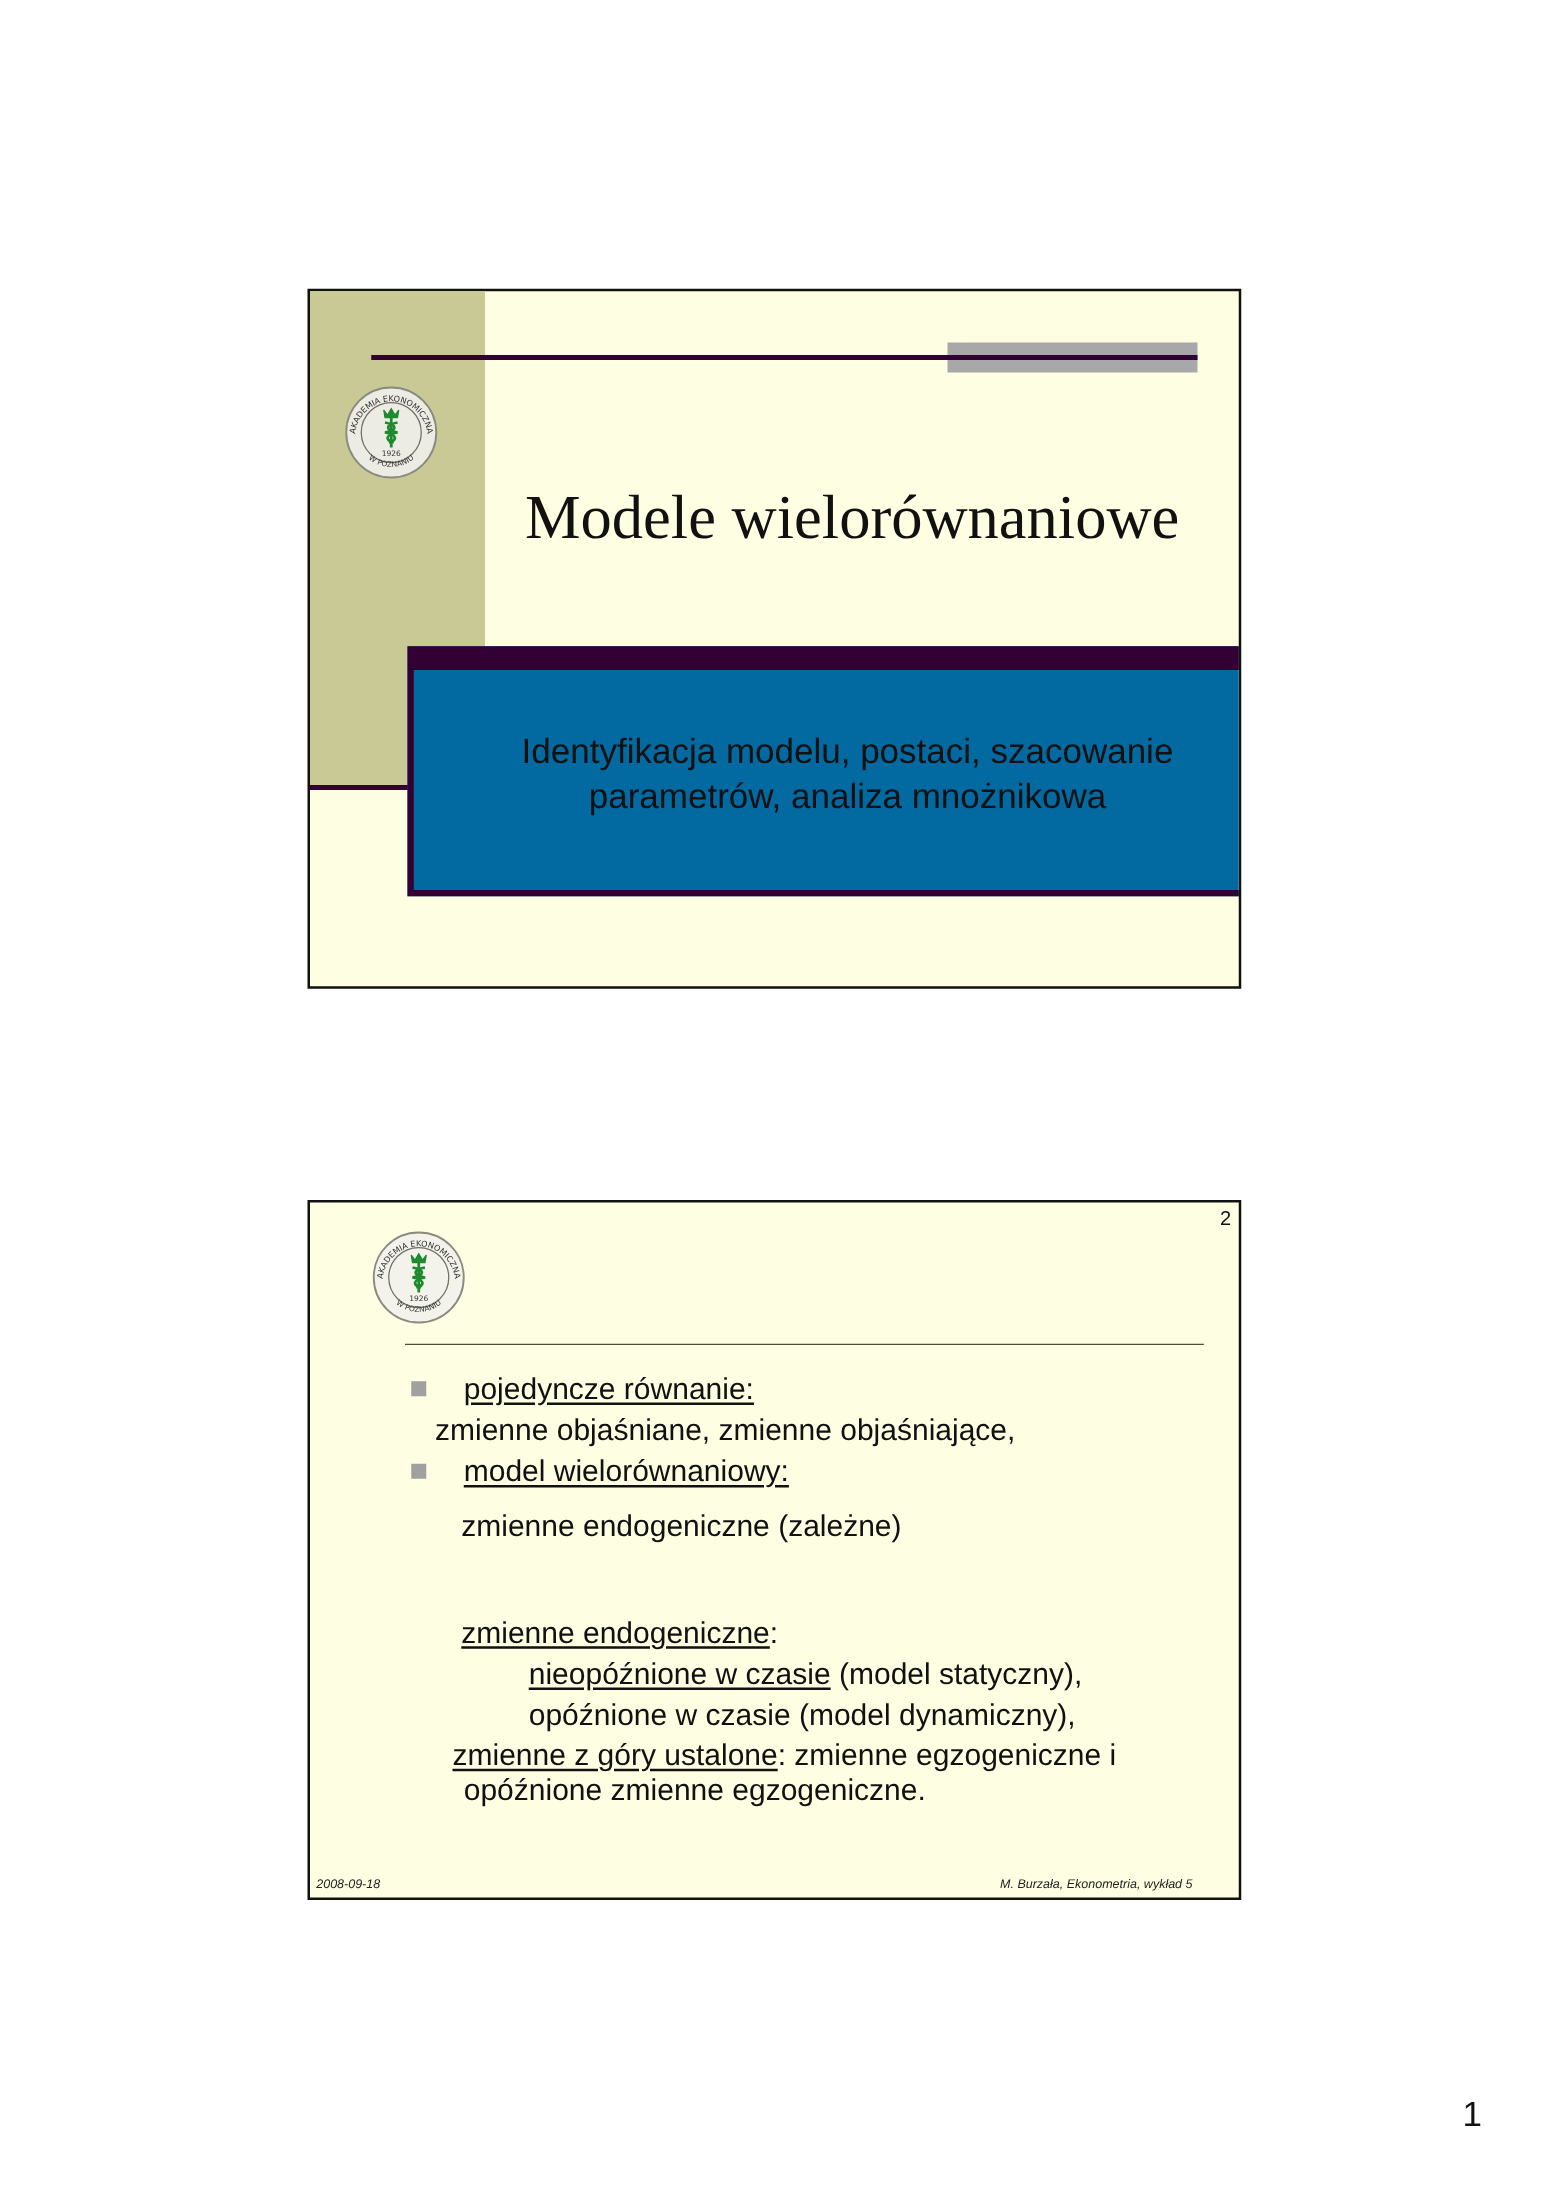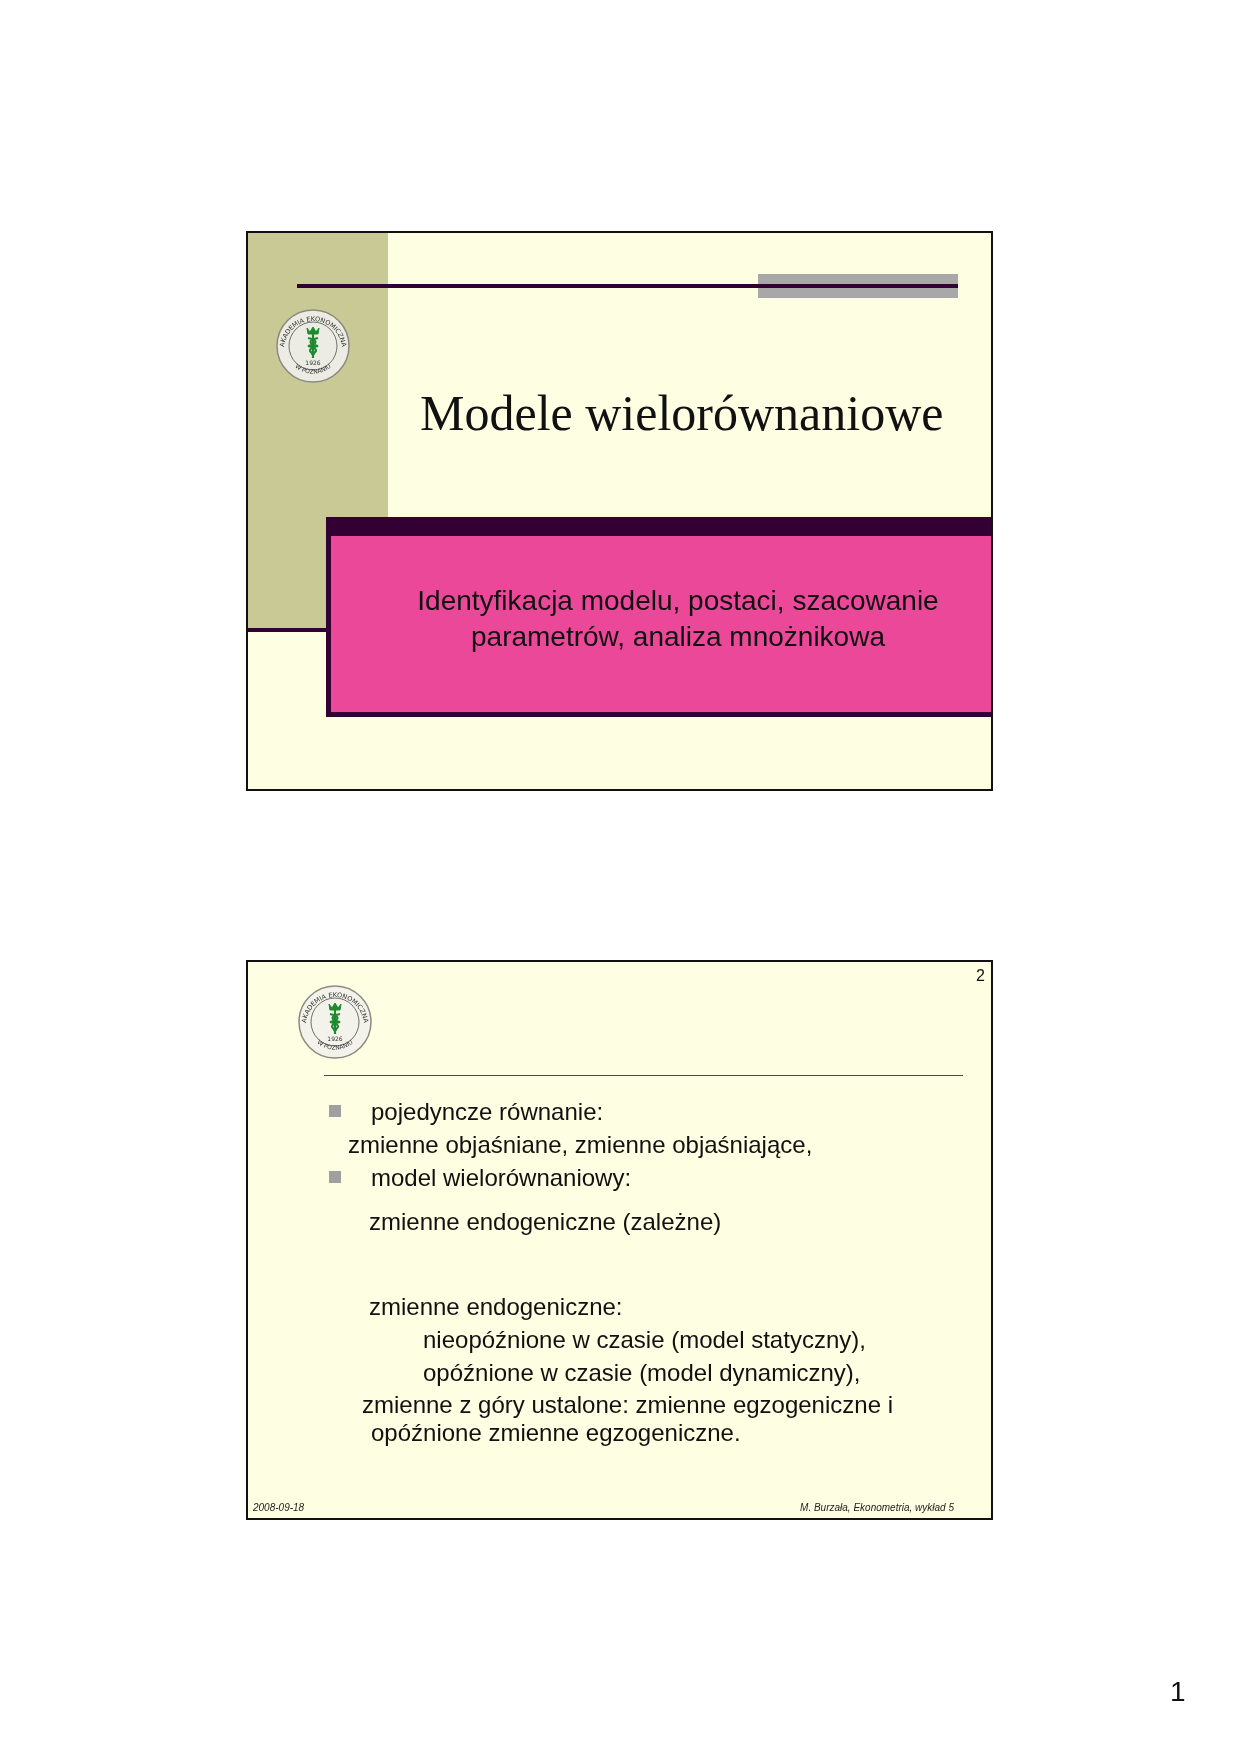--- a/index.html
+++ b/index.html
@@ -13,39 +13,39 @@
 
     
     .olive-col { position: absolute; left: 0; top: 0; width: 140px; height: 395px; background: #c9c996; }
     .olive-rule { position: absolute; left: 0; top: 395px; width: 84px; height: 4px; background: #330033; }
     .grey-block { position: absolute; left: 510px; top: 41px; width: 200px; height: 24px; background: #a8a8a8; }
     .top-rule { position: absolute; left: 49px; top: 51px; width: 661px; height: 4px; background: #330033; }
     .title-1 { position: absolute; left: 172px; top: 155px; font-family: "Liberation Serif", serif;
                font-size: 50px; line-height: 50px; color: #111111; white-space: nowrap; }
     .sub-box { position: absolute; left: 78px; top: 284px; width: 713px; height: 200px; box-sizing: border-box;
                border-top: 19px solid #330033; border-left: 5px solid #330033; border-right: 6px solid #330033;
-               border-bottom: 5px solid #330033; background: #ec4899; }
+               border-bottom: 5px solid #330033; background: #0369a1; }
     .sub-text { position: absolute; left: 0; right: 8px; top: 47px; text-align: center;
                 font-family: "Liberation Sans", sans-serif; font-size: 28px; line-height: 36px; color: #111111; }
     .sub-text div { white-space: nowrap; }
 
     .logo { position: absolute; width: 76px; height: 76px; }
     .logo-1 { left: 27px; top: 75px; }
     .logo-2 { left: 49px; top: 22px; }
 
     
     .slide-num { position: absolute; right: 6px; top: 6px; font-family: "Liberation Sans", sans-serif;
                  font-size: 16px; line-height: 16px; color: #111111; }
     .title-2 { position: absolute; left: 145px; top: 46px; font-family: "Liberation Serif", serif;
                font-style: italic; font-size: 43px; line-height: 43px; color: #111111; white-space: nowrap; }
     .title-rule { position: absolute; left: 76px; top: 113px; width: 639px; height: 1px; background: #4b4b33; }
 
     .body-line { position: absolute; font-family: "Liberation Sans", sans-serif; font-size: 24px; line-height: 32px;
                  color: #111111; white-space: nowrap; }
-    .u { text-underline-offset: 3px; }
+    .u { text-decoration: underline; text-underline-offset: 3px; }
     .bullet { position: absolute; width: 12px; height: 12px; background: #a0a0a0; }
 
     .footer-text { position: absolute; bottom: 4px; font-family: "Liberation Sans", sans-serif; font-style: italic;
                    font-size: 10px; line-height: 12px; color: #222222; white-space: nowrap; }
     .footer-date { left: 5px; }
     .footer-author { right: 37px; }
 
     .page-number { position: absolute; left: 1170px; top: 1678px; font-family: "Liberation Sans", sans-serif;
                    font-size: 28px; line-height: 28px; color: #111111; }
   </style>

